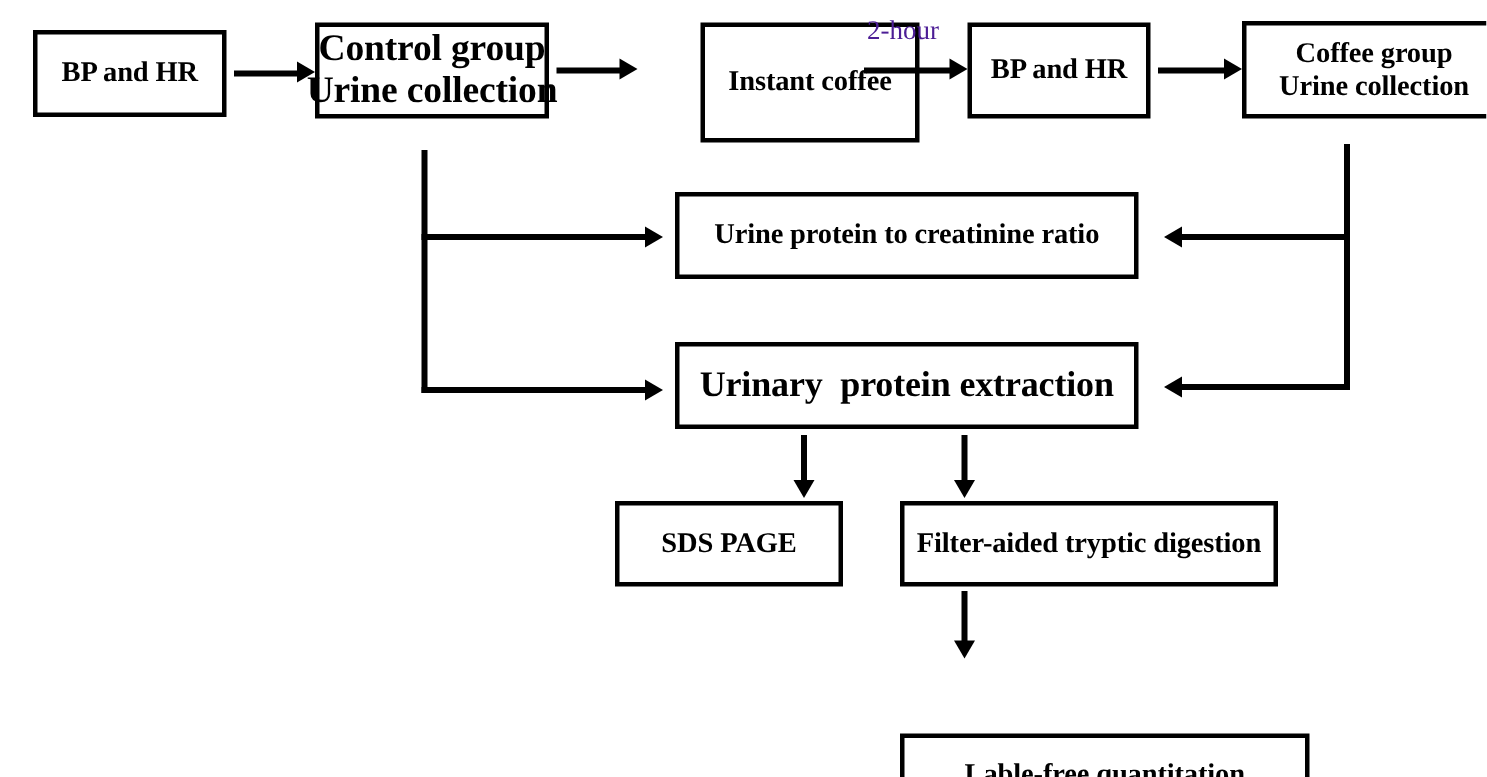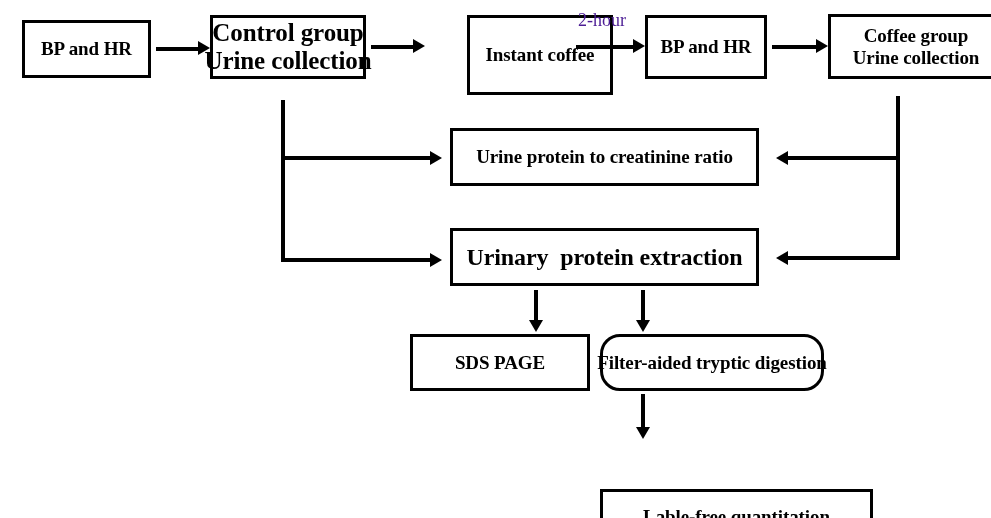--- a/index.html
+++ b/index.html
@@ -34,22 +34,22 @@
   .node .ln { display: block; white-space: pre; }
 
   
   #n-bp1        { left: 22px;  top: 20px;  width: 129px; height: 58px;  font-size: 19px; }
   #n-control    { left: 210px; top: 15px;  width: 156px; height: 64px;  font-size: 25px; }
   #n-instant    { left: 420px; top: 15px;  width: 146px; height: 80px;  font-size: 19px; margin-left: 47px; }
   #n-bp2        { left: 645px; top: 15px;  width: 122px; height: 64px;  font-size: 19px; }
   #n-coffee     { left: 828px; top: 14px;  width: 176px; height: 65px;  font-size: 19px; }
   #n-ratio      { left: 450px; top: 128px; width: 309px; height: 58px;  font-size: 19px; }
   #n-extract    { left: 450px; top: 228px; width: 309px; height: 58px;  font-size: 24px; }
-  #n-sds        { left: 410px; top: 334px; width: 180px; height: 57px;  font-size: 19px; }
-  #n-filter     { left: 600px; top: 334px; width: 224px; height: 57px;  font-size: 19px; border-radius: 20px; }
+  #n-sds        { left: 410px; top: 334px; width: 152px; height: 57px;  font-size: 19px; }
+  #n-filter     { left: 600px; top: 334px; width: 252px; height: 57px;  font-size: 19px; }
   #n-label      { left: 600px; top: 443px; width: 273px; height: 56px;  font-size: 19px; margin-top: 46px; }
 
   
   .hline, .vline {
     position: absolute;
     background: #000000;
   }
   .hline { height: 4px; }
   .vline { width: 4px; }
 

